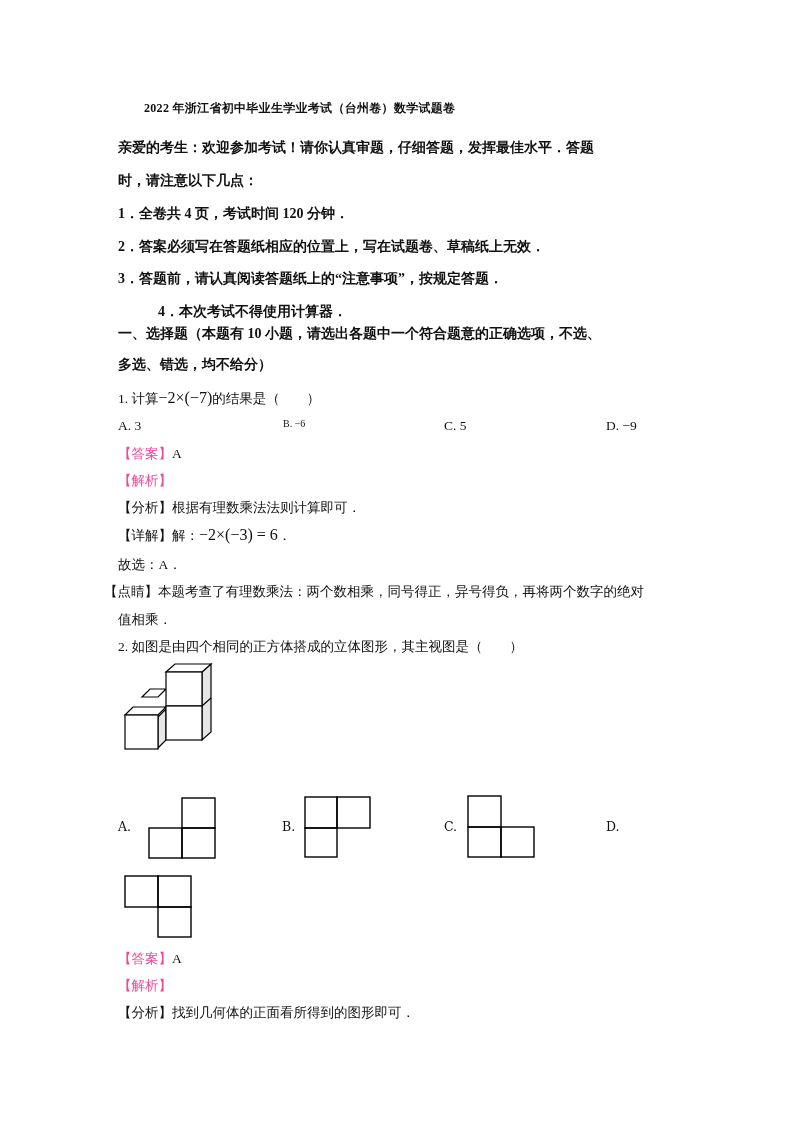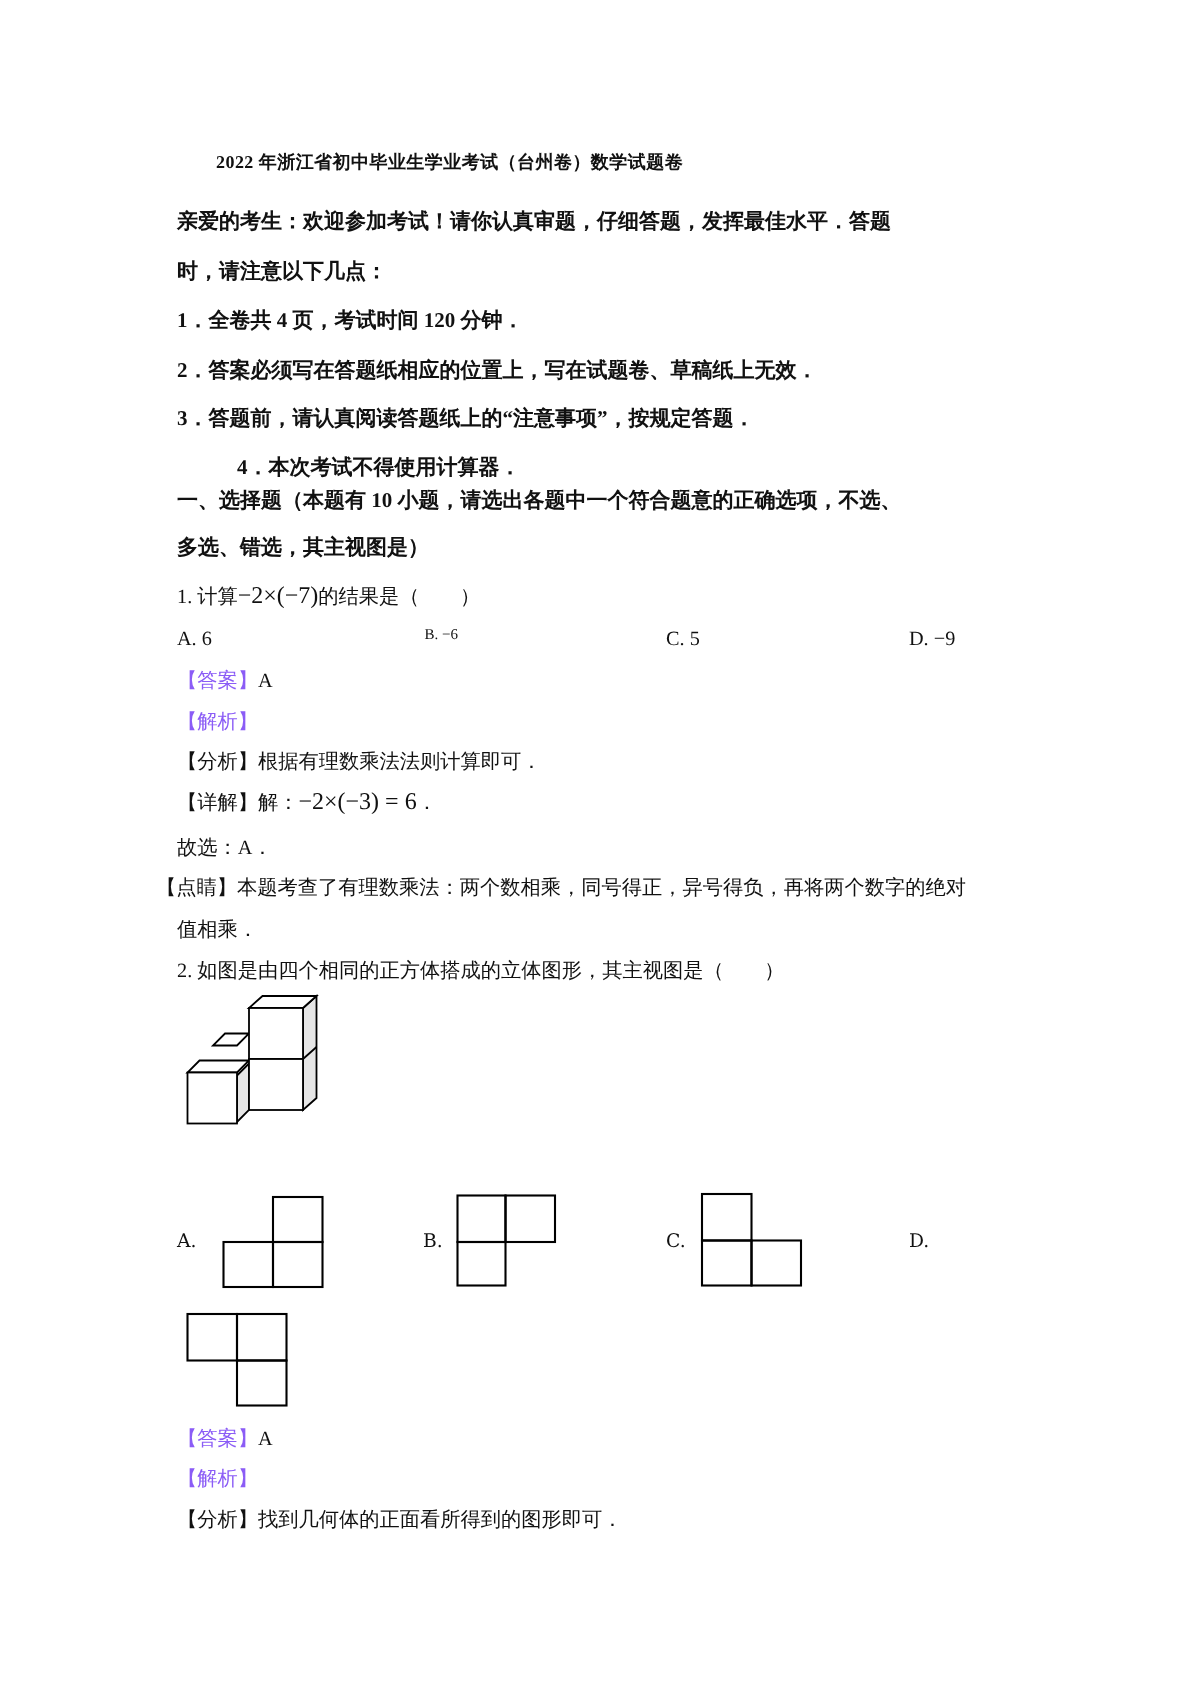--- a/index.html
+++ b/index.html
@@ -2,43 +2,43 @@
 <html><head>
 <meta charset="utf-8">
 <style>
   html, body { margin: 0; padding: 0; background: #ffffff; }
   body { width: 793px; height: 1122px; position: relative; overflow: hidden;
          font-family: "Liberation Serif", "DejaVu Serif", serif; color: #111; }
   .abs { position: absolute; white-space: nowrap; }
   .title { font-weight: bold; font-size: 12px; left: 144px; top: 100px; letter-spacing: 0.3px; }
   .bold { font-weight: bold; font-size: 14px; }
   .norm { font-size: 13.5px; }
-  .blue { color: #8b5cf6; }
+  .blue { color: #ec4899; }
   .math { font-family: "Liberation Serif", serif; font-size: 16px; }
   svg { position: absolute; overflow: visible; }
   .lbl { font-size: 12.5px; font-family: "DejaVu Serif", serif; }
 </style>
 </head>
 <body>
 
 <div class="abs title">2022 年浙江省初中毕业生学业考试（台州卷）数学试题卷</div>
 
 <div class="abs bold" style="left:118px;top:139px;">亲爱的考生：欢迎参加考试！请你认真审题，仔细答题，发挥最佳水平．答题</div>
 <div class="abs bold" style="left:118px;top:172px;">时，请注意以下几点：</div>
 <div class="abs bold" style="left:118px;top:205px;">1．全卷共 4 页，考试时间 120 分钟．</div>
 <div class="abs bold" style="left:118px;top:238px;">2．答案必须写在答题纸相应的位置上，写在试题卷、草稿纸上无效．</div>
 <div class="abs bold" style="left:118px;top:270px;text-align:center;">3．答题前，请认真阅读答题纸上的“注意事项”，按规定答题．</div>
 <div class="abs bold" style="left:118px;top:303px;margin-left:40px;">4．本次考试不得使用计算器．</div>
 <div class="abs bold" style="left:118px;top:325px;">一、选择题（本题有 10 小题，请选出各题中一个符合题意的正确选项，不选、</div>
-<div class="abs bold" style="left:118px;top:356px;">多选、错选，其主视图是）</div>
+<div class="abs bold" style="left:118px;top:356px;">多选、错选，均不给分）</div>
 
 <div class="abs norm" style="left:118px;top:389px;">
   <span>1. 计算</span><span class="math">−2×(−7)</span><span>的结果是（　　）</span>
 </div>
-<div class="abs norm" style="left:118px;top:418px;">A. 6</div>
+<div class="abs norm" style="left:118px;top:418px;">A. 3</div>
 <div class="abs norm" style="left:283px;top:418px;font-size:10px;">B.  −6</div>
 <div class="abs norm" style="left:444px;top:418px;">C. 5</div>
 <div class="abs norm" style="left:606px;top:418px;">D.  −9</div>
 
 <div class="abs norm" style="left:118px;top:445px;">
   <span class="blue">【答案】</span><span>A</span>
 </div>
 <div class="abs norm blue" style="left:118px;top:472px;">【解析】</div>
 <div class="abs norm" style="left:118px;top:499px;">
   <span>【分析】</span><span>根据有理数乘法法则计算即可．</span>

